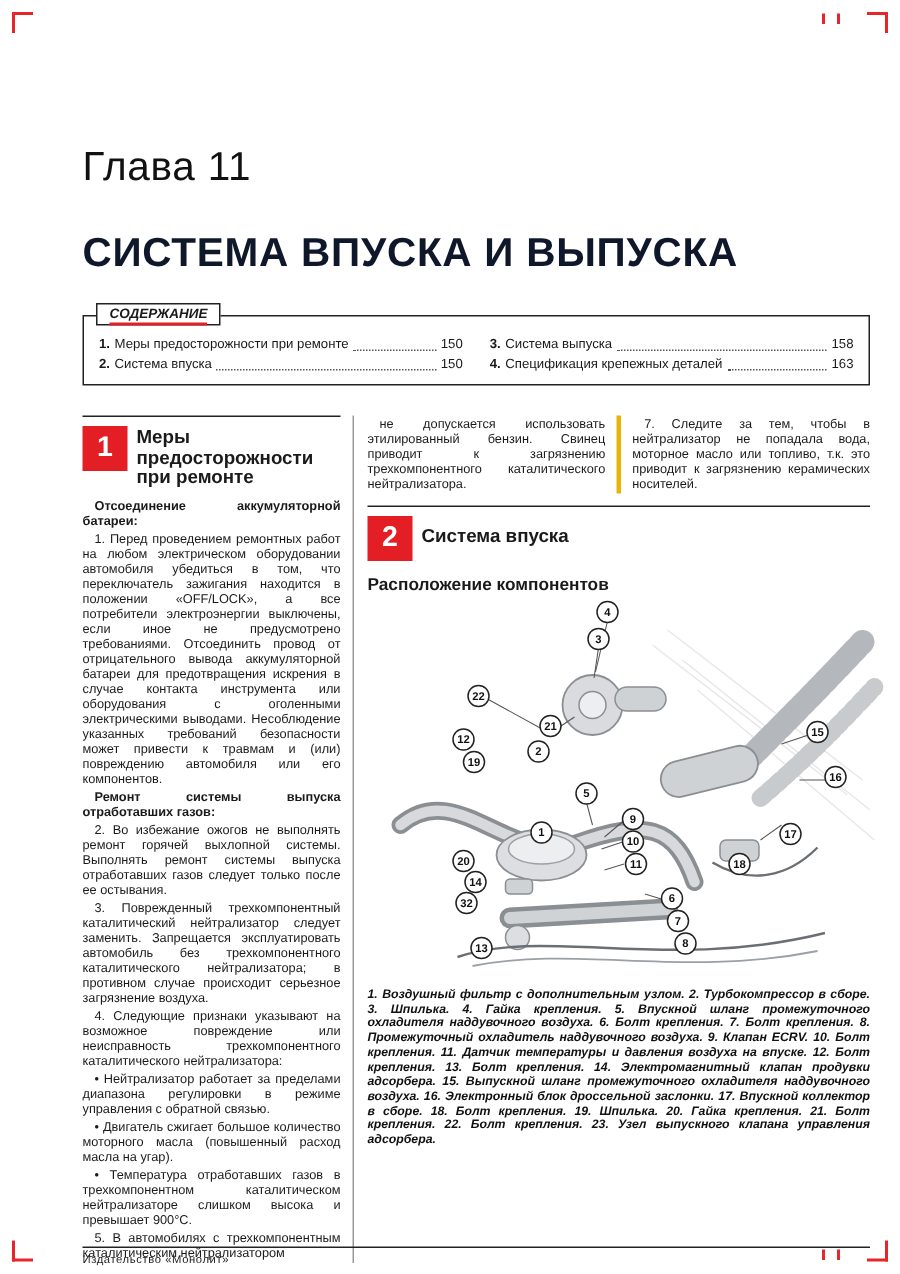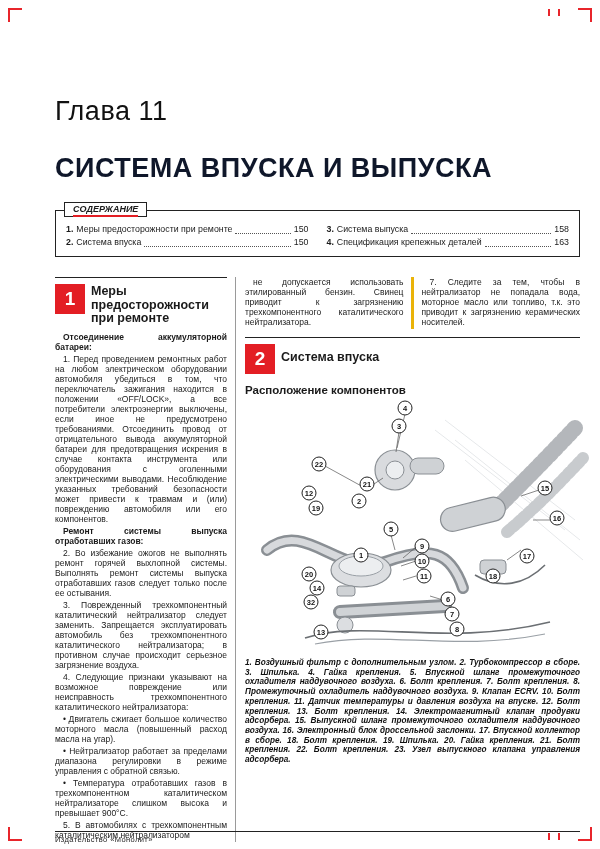--- a/index.html
+++ b/index.html
@@ -120,22 +120,22 @@
         <div class="sec-header">
           <div class="sec-num">1</div>
           <div class="sec-title">Меры предосторожности при ремонте</div>
         </div>
         <p class="h">Отсоединение аккумуляторной батареи:</p>
         <p>1. Перед проведением ремонтных работ на любом электрическом оборудовании автомобиля убедиться в том, что переключатель зажигания находится в положении «OFF/LOCK», а все потребители электроэнергии выключены, если иное не предусмотрено требованиями. Отсоединить провод от отрицательного вывода аккумуляторной батареи для предотвращения искрения в случае контакта инструмента или оборудования с оголенными электрическими выводами. Несоблюдение указанных требований безопасности может привести к травмам и (или) повреждению автомобиля или его компонентов.</p>
         <p class="h">Ремонт системы выпуска отработавших газов:</p>
         <p>2. Во избежание ожогов не выполнять ремонт горячей выхлопной системы. Выполнять ремонт системы выпуска отработавших газов следует только после ее остывания.</p>
         <p>3. Поврежденный трехкомпонентный каталитический нейтрализатор следует заменить. Запрещается эксплуатировать автомобиль без трехкомпонентного каталитического нейтрализатора; в противном случае происходит серьезное загрязнение воздуха.</p>
         <p>4. Следующие признаки указывают на возможное повреждение или неисправность трехкомпонентного каталитического нейтрализатора:</p>
+        <p>• Нейтрализатор работает за пределами диапазона регулировки в режиме управления с обратной связью.</p>
         <p>• Двигатель сжигает большое количество моторного масла (повышенный расход масла на угар).</p>
-        <p>• Нейтрализатор работает за пределами диапазона регулировки в режиме управления с обратной связью.</p>
         <p>• Температура отработавших газов в трехкомпонентном каталитическом нейтрализаторе слишком высока и превышает 900°C.</p>
         <p>5. В автомобилях с трехкомпонентным каталитическим нейтрализатором</p>
       </div>
 
       <div class="col-right">
         <div class="cont-row body-text">
           <div class="cont-col">
             <p>не допускается использовать этилированный бензин. Свинец приводит к загрязнению трехкомпонентного каталитического нейтрализатора.</p>
           </div>
           <div class="cont-col">

